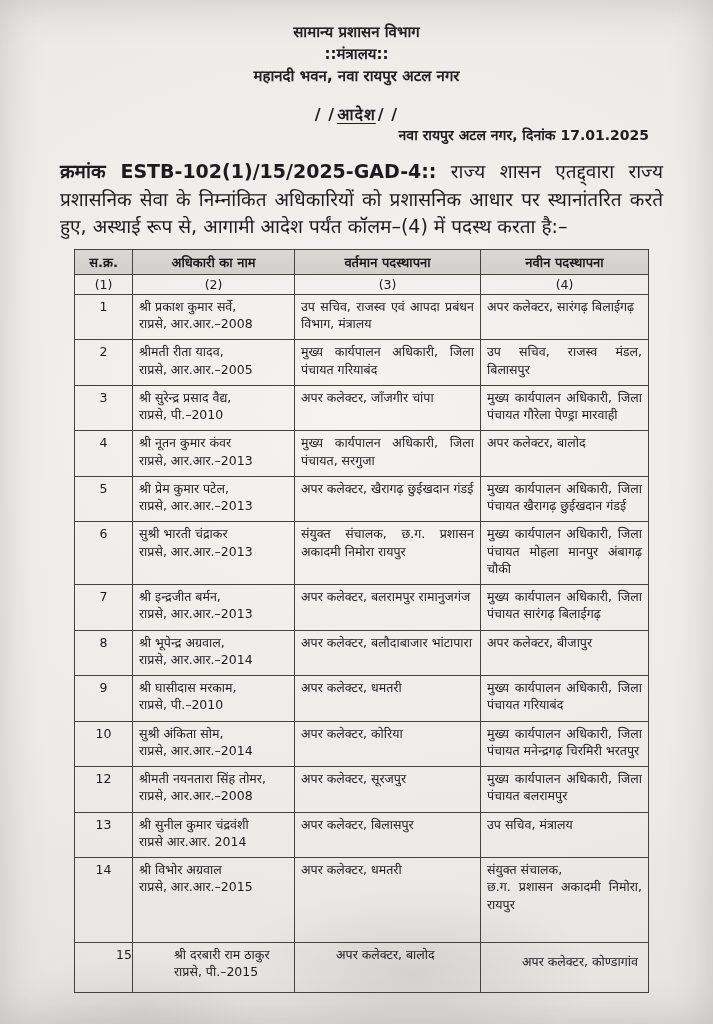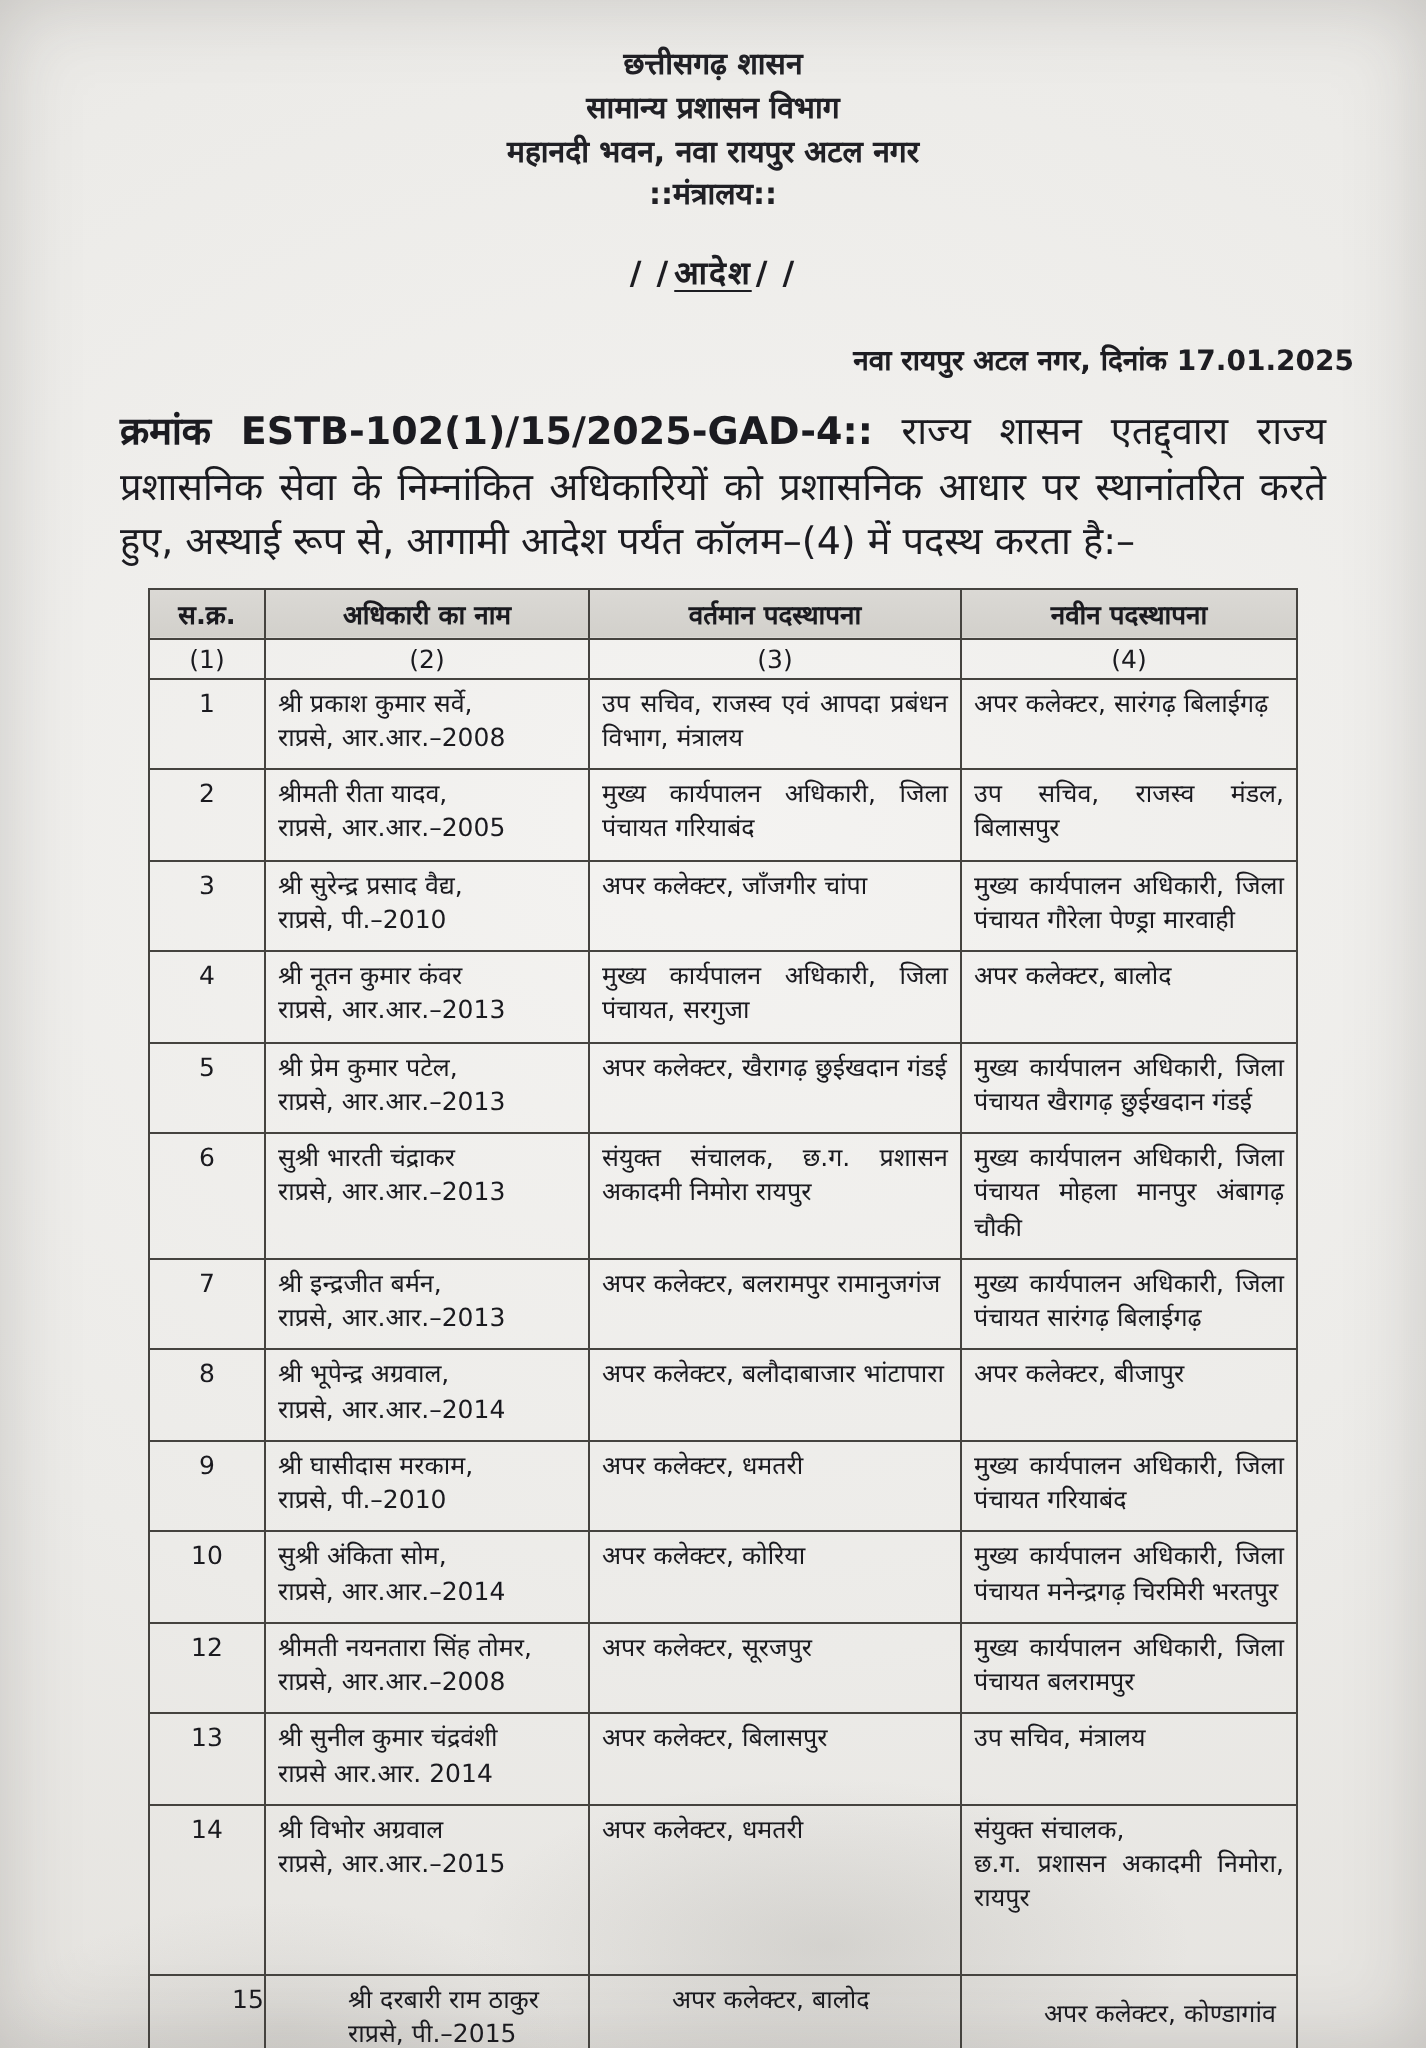--- a/index.html
+++ b/index.html
@@ -35,23 +35,23 @@
   .order-heading {
     margin-top: 16px;
     text-align: center;
     font-weight: 700;
     font-size: 16px;
     letter-spacing: 1px;
   }
   .order-heading .title { text-decoration: underline; text-underline-offset: 3px; padding: 0 2px; }
 
   .dateline {
-    margin-top: 23px;
+    margin-top: 0;
     text-align: right;
-    padding-right: 36px;
+    padding-right: 64px;
     font-weight: 700;
     font-size: 14px;
   }
 
   .ref-paragraph {
     margin: 14px 50px 8px 60px;
     font-size: 19px;
     line-height: 1.45;
     text-align: justify;
     color: #1b1b20;
@@ -110,24 +110,23 @@
   .transfer-table tbody tr:nth-child(16) td { padding-bottom: 15px; }
   .transfer-table tbody tr:nth-child(16) td.new { padding-top: 7px; }
   .transfer-table tbody tr:nth-child(17) td { padding-bottom: 10px; }
 </style>
 </head>
 <body>
 
 <div class="page">
 
   <div class="letterhead">
-    <div>छत्तीसगढ़ शासन</div>
     <div>सामान्य प्रशासन विभाग</div>
+    <div>::मंत्रालय::</div>
     <div>महानदी भवन, नवा रायपुर अटल नगर</div>
-    <div>::मंत्रालय::</div>
   </div>
 
   <div class="order-heading">
     <span>/ /</span><span class="title">आदेश</span><span>/ /</span>
   </div>
 
   <div class="dateline">नवा रायपुर अटल नगर, दिनांक 17.01.2025</div>
 
   <div class="ref-paragraph">
     <span class="ref-number">क्रमांक ESTB-102(1)/15/2025-GAD-4::</span><span> राज्य शासन एतद्द्वारा राज्य प्रशासनिक सेवा के निम्नांकित अधिकारियों को प्रशासनिक आधार पर स्थानांतरित करते हुए, अस्थाई रूप से, आगामी आदेश पर्यंत कॉलम–(4) में पदस्थ करता है:–</span>

